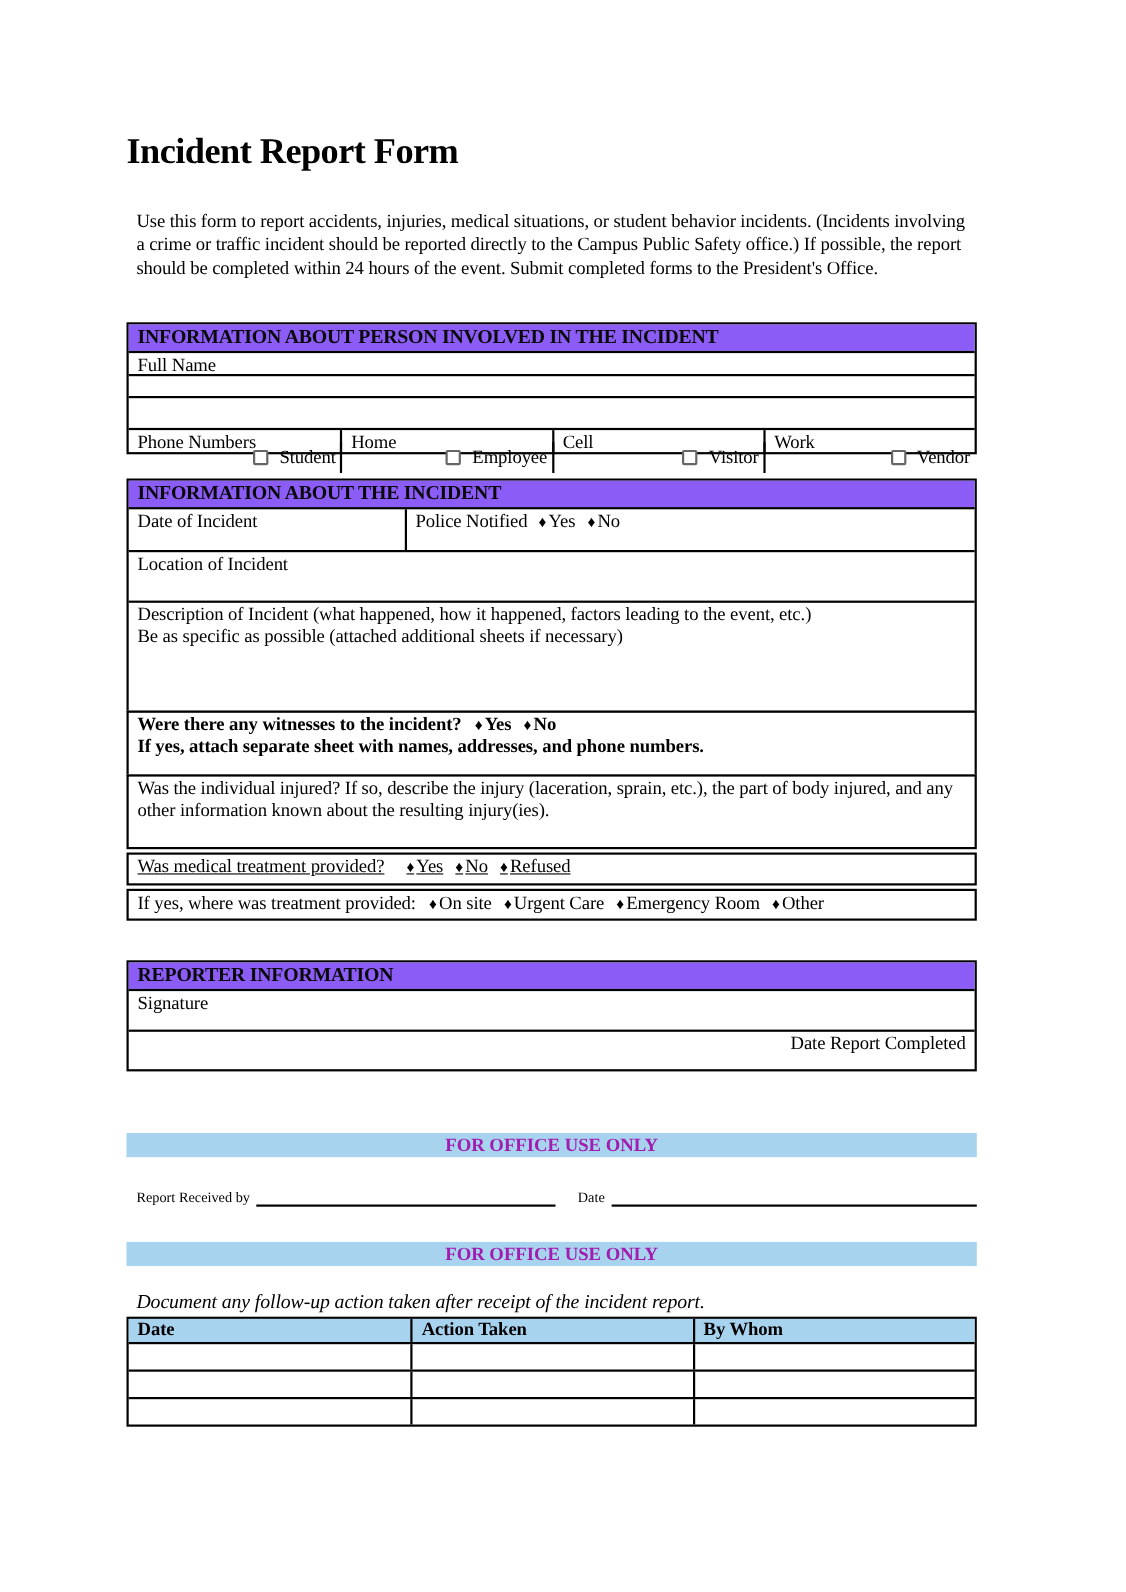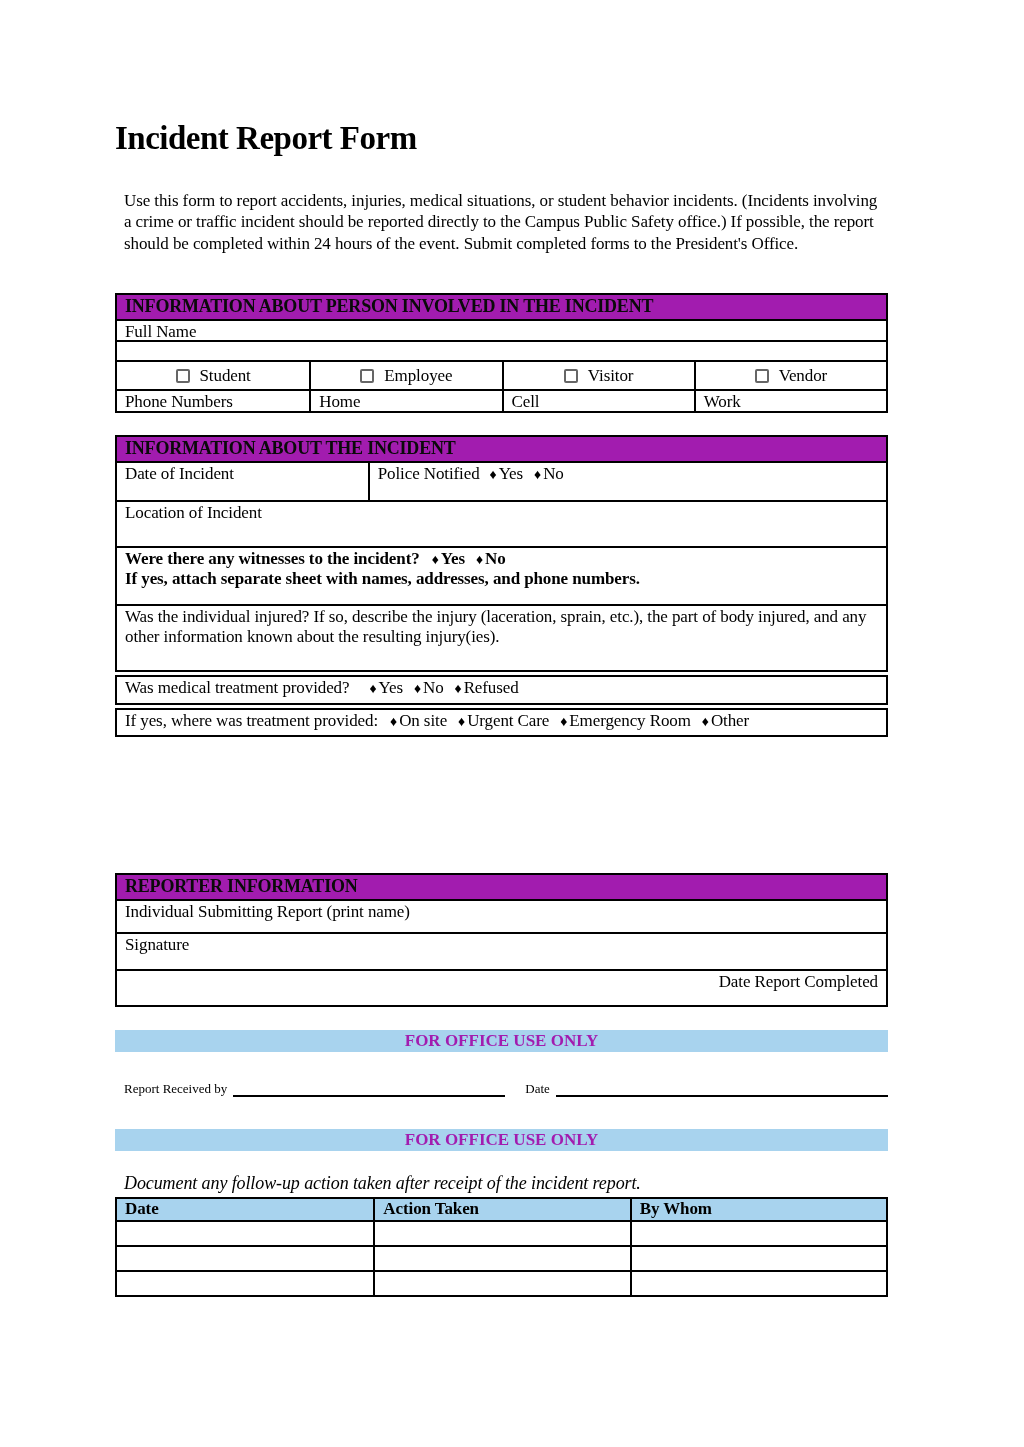--- a/index.html
+++ b/index.html
@@ -17,52 +17,52 @@
   }
   .intro {
     position:absolute; top:190px; left:9px; width:762px;
     font-size:17px; line-height:1.26; letter-spacing:-0.1px;
   }
 
   .tbl { border:2px solid #000; background:#fff; }
   .row { border-top:2px solid #000; position:relative; }
   .row:first-child { border-top:none; }
   .hdrbar {
-    background:#a21caf; font-weight:bold; font-size:18px; letter-spacing:-0.2px;
+    background:#8b5cf6; font-weight:bold; font-size:18px; letter-spacing:-0.2px;
     padding:1px 8px 2px 8px; color:#0a0a0a;
   }
   .lbl { font-size:17px; padding:1px 8px; letter-spacing:-0.1px; }
   .g4 { display:grid; grid-template-columns:1fr 1fr 1fr 1fr; }
   .g3a { display:grid; grid-template-columns:32.6% 35.1% 32.3%; }
   .g3b { display:grid; grid-template-columns:1fr 1fr 1fr; }
   .cell { padding:1px 8px; font-size:17px; letter-spacing:-0.1px; }
   .cell + .cell { border-left:2px solid #000; }
   .cb {
     display:inline-block; width:14px; height:14px; border:2px solid #666;
     border-radius:2px; vertical-align:-2px; margin-right:10px; background:#fff;
   }
-  .rolecell { text-align:center; padding:4px 4px; }
+  .rolecell { text-align:right; padding:4px 4px;margin-top:40px; }
   .opt { margin-left:11px; white-space:nowrap; }
   .dia { font-size:14px; margin-right:2px; }
   .q { margin-right:8px; }
 
   .sec1 { position:absolute; top:293px; left:0; width:773px; }
   .sec1 .r-fullname { height:21px; }
   .sec1 .r-blank { height:20px; }
   .sec1 .r-roles  { height:29px; }
   .sec1 .r-phones { height:22px; }
 
   .sec2 { position:absolute; top:435px; left:0; width:773px; }
   .sec2 .r-date { height:39px; }
   .sec2 .r-loc { height:46px; }
   .sec2 .r-desc { height:100px; font-size:17px; padding:1px 8px; letter-spacing:-0.1px; }
   .subbox { border:2px solid #000; font-size:17px; padding:1px 8px; letter-spacing:-0.1px; background:#fff; }
   .b-wit { margin-top:-2px; height:60px;font-weight:bold; }
   .b-inj { margin-top:-2px; height:68px; }
-  .b-med { margin-top:3px;  height:30px; }
+  .b-med { margin-top:3px;  height:30px;text-decoration:underline; }
   .b-where { margin-top:3px; height:29px; }
 
   .sec3 { position:absolute; top:873px; left:0; width:773px; }
   .sec3 .r-ind { height:33px; }
   .sec3 .r-sig { height:37px; }
   .sec3 .r-drc { height:36px;text-align:right; }
 
   .officebar {
     position:absolute; left:0; width:773px; height:22px; background:#a8d3ee;
     text-align:center; font-weight:bold; font-size:17px; line-height:22px; color:#a21caf;
@@ -128,20 +128,24 @@
     <div class="sec2">
       <div class="tbl">
         <div class="row hdrbar">INFORMATION ABOUT THE INCIDENT</div>
         <div class="row g3a r-date">
           <div class="cell">Date of Incident</div>
           <div class="cell">
             <span class="q">Police Notified</span><span class="opt" style="margin-left:2px;"><span class="dia">♦</span><span>Yes</span></span><span class="opt"><span class="dia">♦</span><span>No</span></span>
           </div>
         </div>
         <div class="row lbl r-loc">Location of Incident</div>
+        <div class="row r-desc">
+          <div>Description of Incident (what happened, how it happened, factors leading to the event, etc.)</div>
+          <div>Be as specific as possible (attached additional sheets if necessary)</div>
+        </div>
       </div>
 
       <div class="subbox b-wit">
         <div>
           <span class="q">Were there any witnesses to the incident?</span><span class="opt" style="margin-left:4px;"><span class="dia">♦</span><span>Yes</span></span><span class="opt"><span class="dia">♦</span><span>No</span></span>
         </div>
         <div>If yes, attach separate sheet with names, addresses, and phone numbers.</div>
       </div>
 
       <div class="subbox b-inj">
@@ -152,21 +156,20 @@
         <span class="q">Was medical treatment provided?</span><span class="opt" style="margin-left:12px;"><span class="dia">♦</span><span>Yes</span></span><span class="opt"><span class="dia">♦</span><span>No</span></span><span class="opt"><span class="dia">♦</span><span>Refused</span></span>
       </div>
 
       <div class="subbox b-where">
         <span class="q">If yes, where was treatment provided:</span><span class="opt" style="margin-left:4px;"><span class="dia">♦</span><span>On site</span></span><span class="opt"><span class="dia">♦</span><span>Urgent Care</span></span><span class="opt"><span class="dia">♦</span><span>Emergency Room</span></span><span class="opt"><span class="dia">♦</span><span>Other</span></span>
       </div>
     </div>
 
     <div class="tbl sec3">
       <div class="row hdrbar">REPORTER INFORMATION</div>
-      <div class="row lbl r-ind">Individual Submitting Report (print name)</div>
       <div class="row lbl r-sig">Signature</div>
       <div class="row lbl r-drc">Date Report Completed</div>
     </div>
 
     <div class="officebar bar1">FOR OFFICE USE ONLY</div>
 
     <div class="received">
       <span class="rlabel">Report Received by</span>
       <span class="blank blank1"></span>
       <span class="rlabel dlabel">Date</span>

